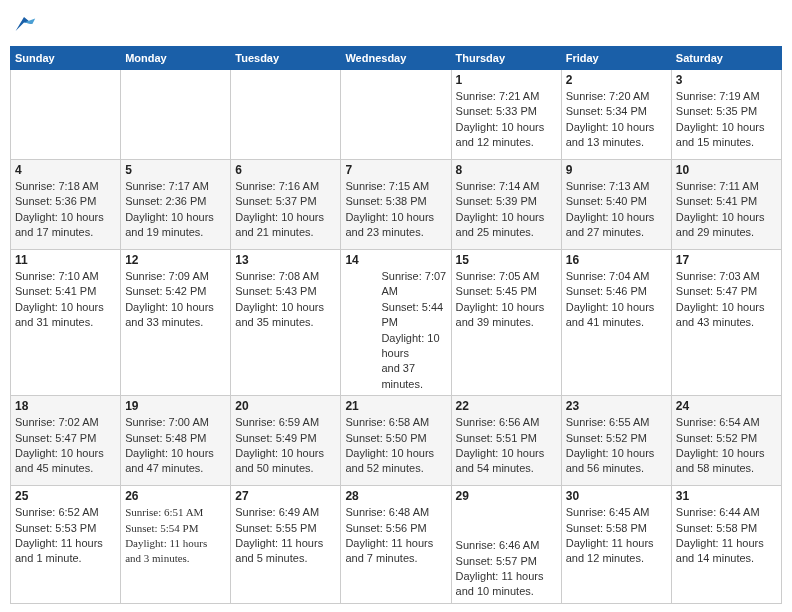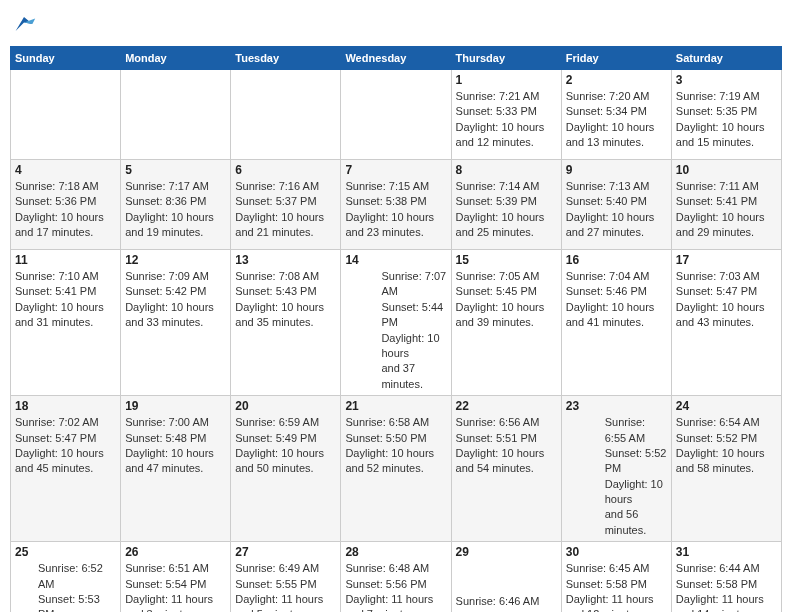--- a/index.html
+++ b/index.html
@@ -141,21 +141,21 @@
         <td>
           <div class="day-num">4</div>
           <div class="day-info" style="white-space: pre-line;">Sunrise: 7:18 AM
 Sunset: 5:36 PM
 Daylight: 10 hours
 and 17 minutes.</div>
         </td>
         <td>
           <div class="day-num">5</div>
           <div class="day-info" style="white-space: pre-line;">Sunrise: 7:17 AM
-Sunset: 8:36 PM
+Sunset: 2:36 PM
 Daylight: 10 hours
 and 19 minutes.</div>
         </td>
         <td>
           <div class="day-num">6</div>
           <div class="day-info" style="white-space: pre-line;">Sunrise: 7:16 AM
 Sunset: 5:37 PM
 Daylight: 10 hours
 and 21 minutes.</div>
         </td>
@@ -270,44 +270,44 @@
         </td>
         <td>
           <div class="day-num">22</div>
           <div class="day-info" style="white-space: pre-line;">Sunrise: 6:56 AM
 Sunset: 5:51 PM
 Daylight: 10 hours
 and 54 minutes.</div>
         </td>
         <td>
           <div class="day-num">23</div>
-          <div class="day-info" style="white-space: pre-line; margin-left: 39px;">Sunrise: 6:55 AM
+          <div class="day-info" style="white-space: pre-line;">Sunrise: 6:55 AM
 Sunset: 5:52 PM
 Daylight: 10 hours
 and 56 minutes.</div>
         </td>
         <td>
           <div class="day-num">24</div>
           <div class="day-info" style="white-space: pre-line;">Sunrise: 6:54 AM
 Sunset: 5:52 PM
 Daylight: 10 hours
 and 58 minutes.</div>
         </td>
       </tr>
       <tr>
         <td>
           <div class="day-num">25</div>
-          <div class="day-info" style="white-space: pre-line; margin-left: 23px;">Sunrise: 6:52 AM
+          <div class="day-info" style="white-space: pre-line;">Sunrise: 6:52 AM
 Sunset: 5:53 PM
 Daylight: 11 hours
 and 1 minute.</div>
         </td>
         <td>
           <div class="day-num">26</div>
-          <div class="day-info" style="white-space: pre-line;">Sunrise: 6:51 AM
+          <div class="day-info" style="white-space: pre-line; font-family: Liberation Serif, serif;">Sunrise: 6:51 AM
 Sunset: 5:54 PM
 Daylight: 11 hours
 and 3 minutes.</div>
         </td>
         <td>
           <div class="day-num">27</div>
           <div class="day-info" style="white-space: pre-line;">Sunrise: 6:49 AM
 Sunset: 5:55 PM
 Daylight: 11 hours
 and 5 minutes.</div>

